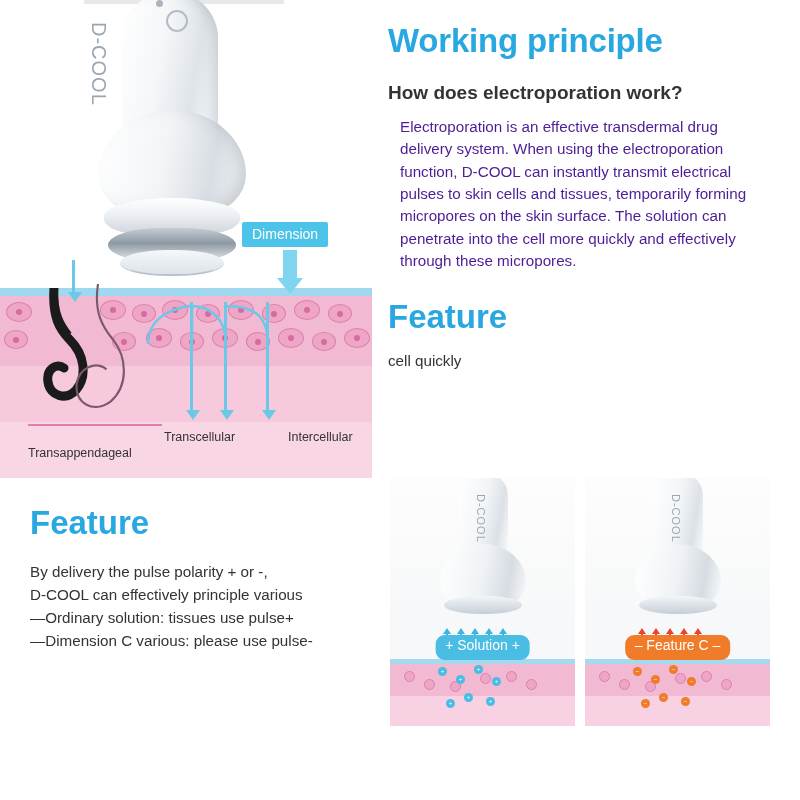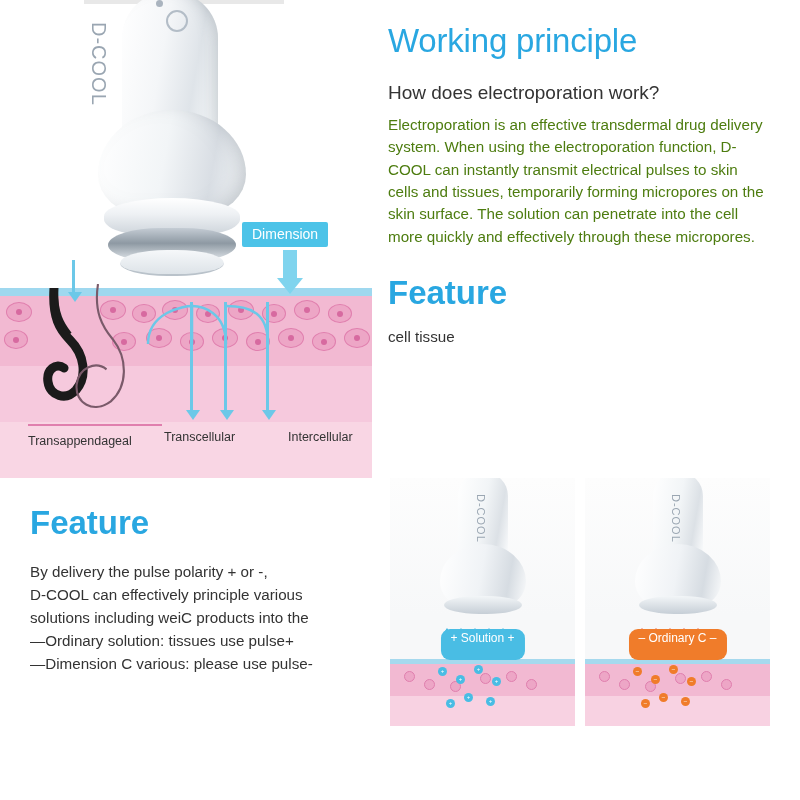--- a/index.html
+++ b/index.html
@@ -144,35 +144,35 @@
     background:#e07fae;
   }
 
   
   .right-col {
     position:absolute; left:388px; top:22px; width:380px;
   }
   h1.section-title {
     margin:0;
     font-size:33px;
-    font-weight:normal;
+    font-weight:bold;
     color:#29a7e1;
     letter-spacing:-.2px;
   }
   h2.sub-q {
     margin:22px 0 10px;
     font-size:19px;
-    font-weight:normal;
+    font-weight:bold;
     color:#333;
   }
   p.body {
-    margin:0;
+    margin:12px;
     font-size:15.2px;
     line-height:1.47;
-    color:#4d7c0f;
+    color:#4c1d95;
   }
   .feature-title-right {
     margin:26px 0 14px;
     font-size:33px; font-weight:bold; color:#29a7e1;
   }
   .feature-lines { font-size:15.2px; line-height:1.5; color:#333; }
 
   
   .feature-left {
     position:absolute; left:30px; top:504px; width:348px;
@@ -227,21 +227,21 @@
   }
   .p-skin-2 {
     position:absolute; left:0; bottom:0; width:100%; height:30px;
     background:#f8d2e2;
   }
   .p-cell { position:absolute; width:11px;height:11px;border-radius:50%;
     background:#eda6c6; border:1px solid #e07fae; }
   .p-badge {
     position:absolute; left:50%; transform:translateX(-50%);
     bottom:66px;
-    font-size:12px; color:#fff; padding:2px 10px 15px;
+    font-size:14px; color:#fff; padding:2px 10px 7px;
     border-radius:9px; white-space:nowrap;
   }
   .p-badge.blue { background:#49bde4; }
   .p-badge.orange { background:#f07c2a; }
   .p-ion {
     position:absolute; width:9px;height:9px;border-radius:50%;
     font-size:6px; color:#fff; text-align:center; line-height:9px;
   }
   .p-arrow {
     position:absolute; width:2px; height:16px;
@@ -368,43 +368,42 @@
     <div class="path-head" style="left:262px;top:410px;"></div>
 
     <svg style="position:absolute;left:140px;top:298px;width:140px;height:48px;">
       <path d="M8 46 C8 14 44 8 52 8 L52 46" fill="none" stroke="#6cc8e8" stroke-width="2.5"></path>
       <path d="M52 8 C62 8 86 14 86 46" fill="none" stroke="#6cc8e8" stroke-width="2.5"></path>
       <path d="M86 8 C112 8 128 16 128 46" fill="none" stroke="#6cc8e8" stroke-width="2.5"></path>
     </svg>
 
     <div class="label-underline"></div>
     <div class="diagram-labels">
-      <span style="left:28px;top:4px;">Transappendageal</span>
+      <span style="left:28px;top:16px;">Transappendageal</span>
       <span style="left:164px;top:0;">Transcellular</span>
       <span style="left:252px;top:0;margin-left:36px;">Intercellular</span>
     </div>
   </div>
 
   <div class="right-col">
     <h1 class="section-title">Working principle</h1>
     <h2 class="sub-q">How does electroporation work?</h2>
     <p class="body">Electroporation is an effective transdermal drug delivery system. When using the electroporation function, D-COOL can instantly transmit electrical pulses to skin cells and tissues, temporarily forming micropores on the skin surface. The solution can penetrate into the cell more quickly and effectively through these micropores.</p>
 
     <h1 class="feature-title-right">Feature</h1>
     <div class="feature-lines">
-      <div>cell tissue</div>
+      <div>cell quickly</div>
     </div>
   </div>
 
   <div class="feature-left">
     <h1>Feature</h1>
     <div class="lines">
       <div>By delivery the pulse polarity + or -,</div>
       <div>D-COOL can effectively principle various</div>
-      <div>solutions including weiC products into the</div>
       <div>—Ordinary solution: tissues use pulse+</div>
       <div>—Dimension C various: please use pulse-</div>
     </div>
   </div>
 
   <div class="photos">
 
     <div class="photo">
       <div class="p-dev-body"></div>
       <div class="p-logo">D‐COOL</div>
@@ -465,21 +464,21 @@
       <div class="p-arrow-head orange" style="left:53px;bottom:92px;"></div>
       <div class="p-arrow orange" style="left:70px;bottom:78px;"></div>
       <div class="p-arrow-head orange" style="left:67px;bottom:92px;"></div>
       <div class="p-arrow orange" style="left:84px;bottom:78px;"></div>
       <div class="p-arrow-head orange" style="left:81px;bottom:92px;"></div>
       <div class="p-arrow orange" style="left:98px;bottom:78px;"></div>
       <div class="p-arrow-head orange" style="left:95px;bottom:92px;"></div>
       <div class="p-arrow orange" style="left:112px;bottom:78px;"></div>
       <div class="p-arrow-head orange" style="left:109px;bottom:92px;"></div>
 
-      <div class="p-badge orange">– Ordinary C –</div>
+      <div class="p-badge orange">– Feature C –</div>
 
       <div class="p-ion" style="background:#f07c2a;left:48px;bottom:50px;">–</div>
       <div class="p-ion" style="background:#f07c2a;left:66px;bottom:42px;">–</div>
       <div class="p-ion" style="background:#f07c2a;left:84px;bottom:52px;">–</div>
       <div class="p-ion" style="background:#f07c2a;left:102px;bottom:40px;">–</div>
       <div class="p-ion" style="background:#f07c2a;left:74px;bottom:24px;">–</div>
       <div class="p-ion" style="background:#f07c2a;left:56px;bottom:18px;">–</div>
       <div class="p-ion" style="background:#f07c2a;left:96px;bottom:20px;">–</div>
     </div>
   </div>

